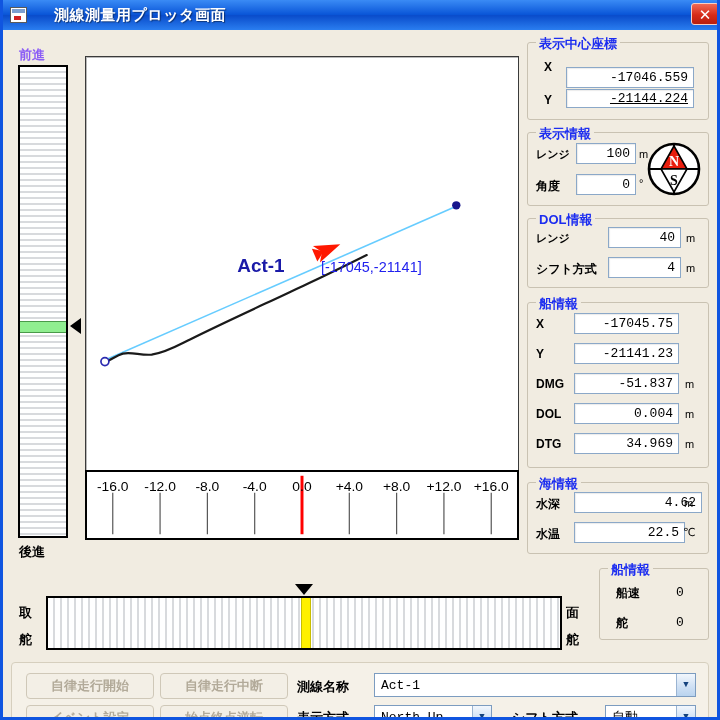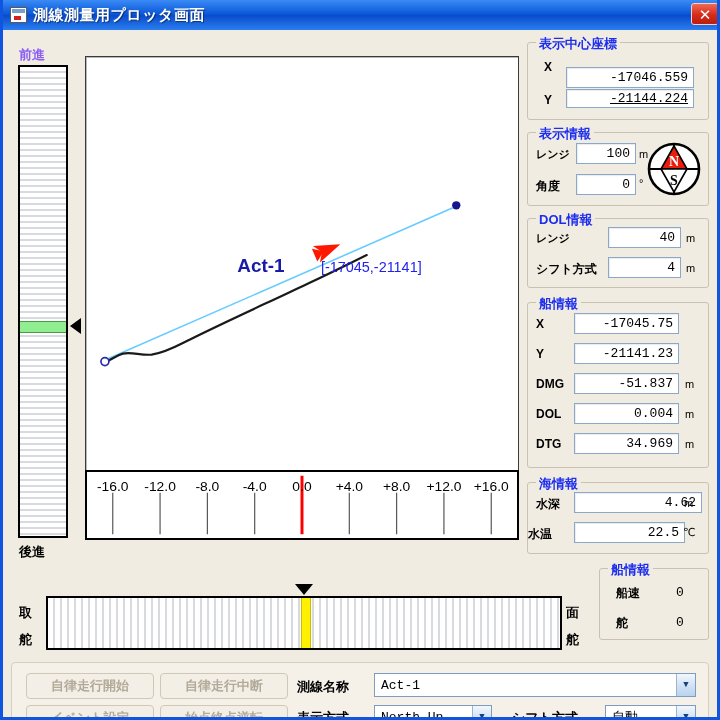--- a/index.html
+++ b/index.html
@@ -29,21 +29,21 @@
     content: ""; position: absolute; left: 1px; top: 1px; right: 1px; height: 4px;
     background: #7d9fd0;
   }
   #app-icon::after {
     content: ""; position: absolute; left: 3px; top: 8px; width: 7px; height: 4px;
     background: #d02020;
   }
   #title-text {
     color: #fff; font-size: 15px; font-weight: bold;
     text-shadow: 1px 1px 1px rgba(0,0,0,.45);
-    letter-spacing: .5px; white-space: nowrap;
+    letter-spacing: .5px; white-space: nowrap; margin-left: 21px;
   }
   #close-btn {
     position: absolute; right: 4px; top: 3px; width: 28px; height: 22px;
     background: linear-gradient(to bottom, #f06a55 0%, #d62b18 55%, #b81e0e 100%);
     border: 1px solid #f6cfc5; border-radius: 3px;
     color: #fff; font-size: 15px; font-weight: bold;
     display: flex; align-items: center; justify-content: center;
     line-height: 1; cursor: pointer;
   }
   
@@ -297,21 +297,21 @@
           <div class="fld-box" style="left: 46px; top: 130px; width: 105px; height: 21px;">34.969</div>
           <div class="fld-unit" style="left: 157px; top: 135px;">m</div>
         </div>
     </div>
 
     <div class="group" style="left:524px; top:452px; width:182px; height:72px;">
       <div class="group-title">海情報</div>
       <div class="fld-label" style="left:8px; top:13px;">水深</div>
       <div class="fld-box" style="left:46px; top:9px; width:128px; height:21px;">4.62</div>
       <div class="fld-unit" style="left:156px; top:14px;">m</div>
-      <div class="fld-label" style="left:0; top:43px;">水温</div>
+      <div class="fld-label" style="left:8px; top:43px;">水温</div>
       <div class="fld-box" style="left:46px; top:39px; width:111px; height:21px;">22.5</div>
       <div class="fld-unit" style="left:155px; top:43px;">℃</div>
     </div>
 
     <div class="group" style="left:596px; top:538px; width:110px; height:72px;">
       <div class="group-title">船情報</div>
       <div class="fld-label" style="left:16px; top:16px;">船速</div>
       <div class="plain-val" style="left:76px; top:16px;">0</div>
       <div class="fld-label" style="left:16px; top:46px;">舵</div>
       <div class="plain-val" style="left:76px; top:46px;">0</div>

